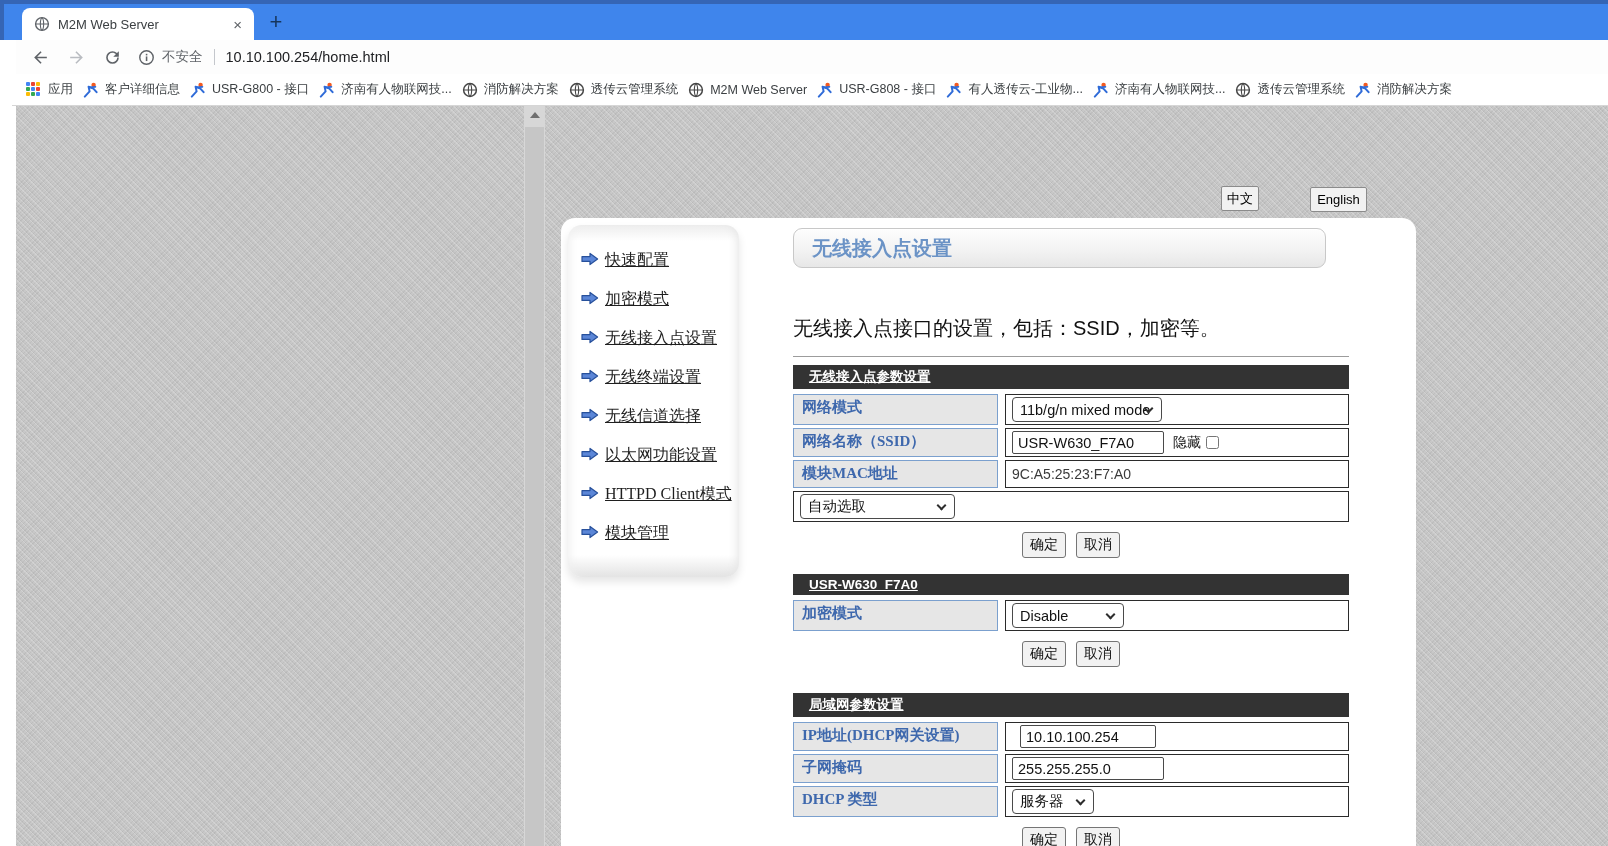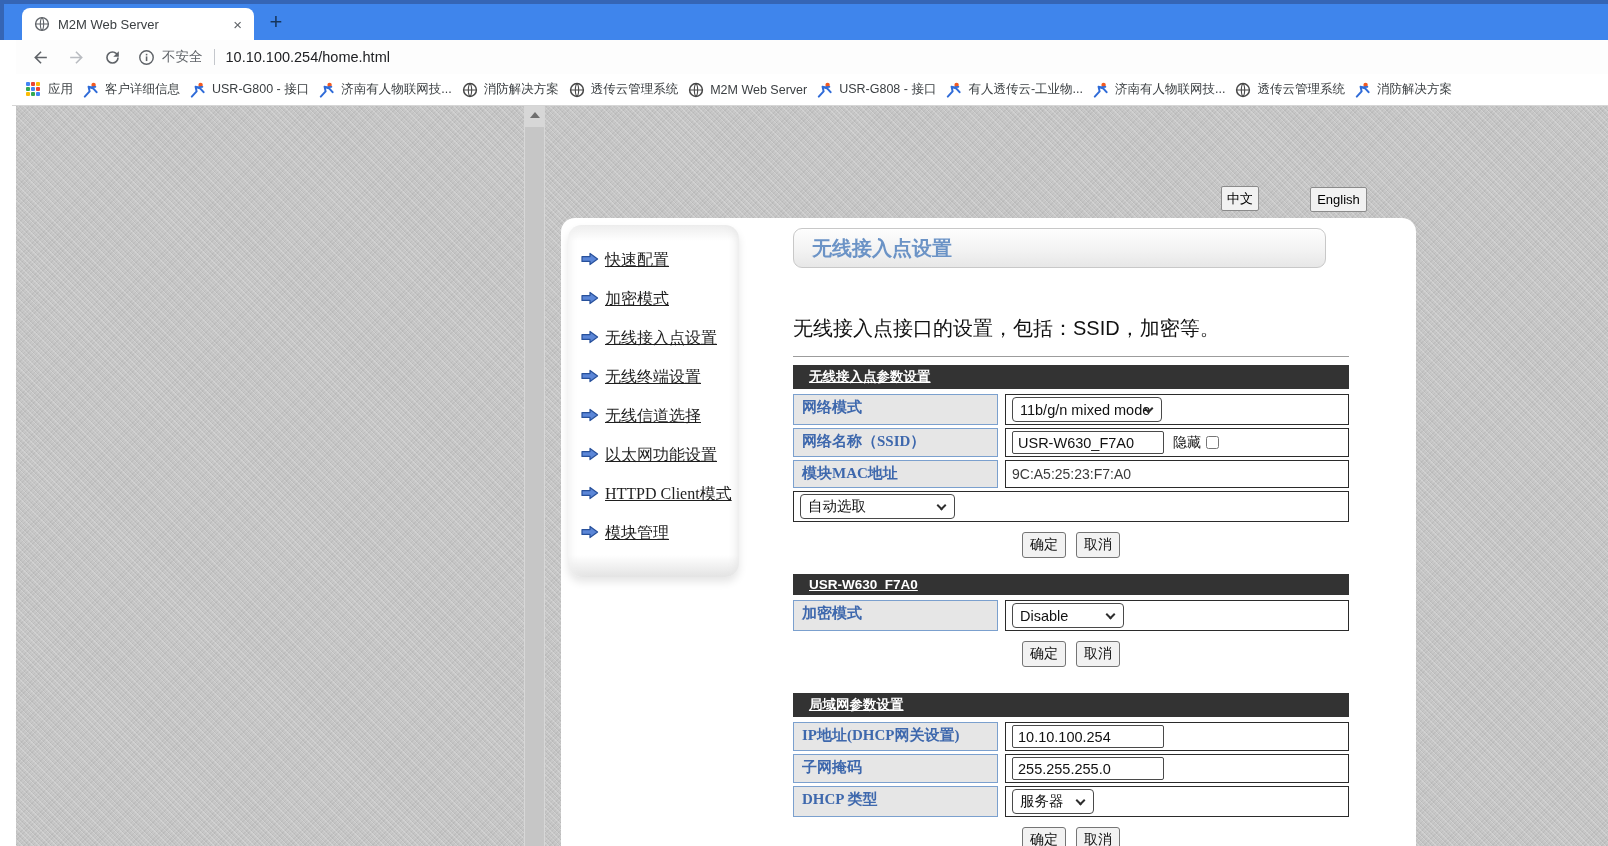--- a/index.html
+++ b/index.html
@@ -373,21 +373,21 @@
             <div class="btn-row">
               <button>确定</button>
               <button>取消</button>
             </div>
           </div>
           <div class="section">
             <div class="sec-header">局域网参数设置</div>
             <div class="sec-row">
               <div class="cell-label">IP地址(DHCP网关设置)</div>
               <div class="cell-value">
-                <input type="text" class="txt" style="width: 152px;" value="10.10.100.254">
+                <input type="text" class="txt" style="width: 136px; margin-left: 8px;" value="10.10.100.254">
               </div>
             </div>
             <div class="sec-row">
               <div class="cell-label">子网掩码</div>
               <div class="cell-value">
                 <input type="text" class="txt" style="width: 152px;" value="255.255.255.0">
               </div>
             </div>
             <div class="sec-row">
               <div class="cell-label">DHCP 类型</div>

